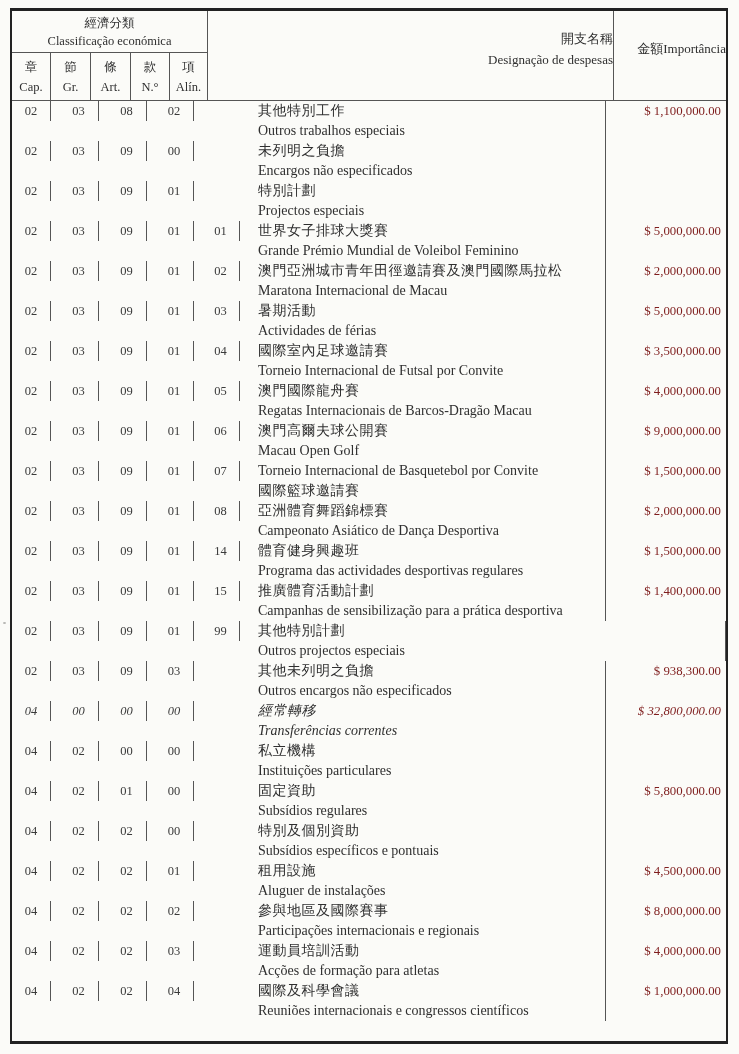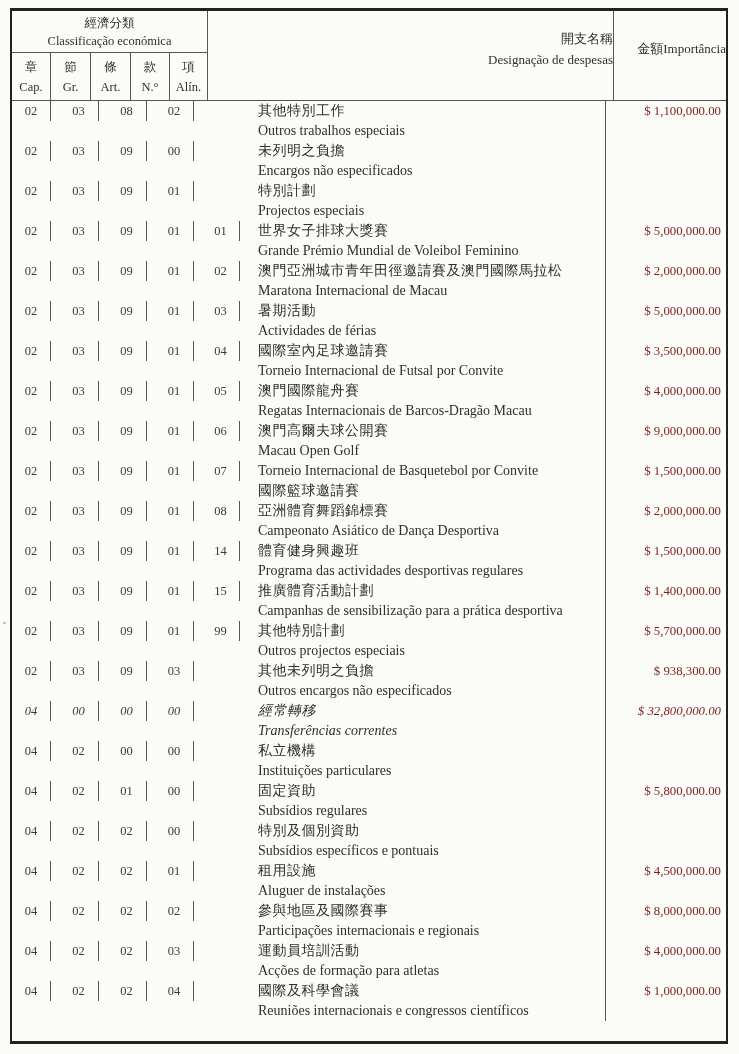--- a/index.html
+++ b/index.html
@@ -348,21 +348,20 @@
         <div class="entry">
           <div class="cell code c-cap">02</div>
           <div class="cell code c-gr">03</div>
           <div class="cell code c-art">09</div>
           <div class="cell code c-n">01</div>
           <div class="cell code c-alin">99</div>
           <div class="cell desc">
             <div class="line zh">其他特別計劃</div>
             <div class="line pt">Outros projectos especiais</div>
           </div>
-          <div class="cell amount">$ 5,700,000.00</div>
         </div>
         <div class="entry">
           <div class="cell code c-cap">02</div>
           <div class="cell code c-gr">03</div>
           <div class="cell code c-art">09</div>
           <div class="cell code c-n">03</div>
           <div class="cell code c-alin"></div>
           <div class="cell desc">
             <div class="line zh">其他未列明之負擔</div>
             <div class="line pt">Outros encargos não especificados</div>

